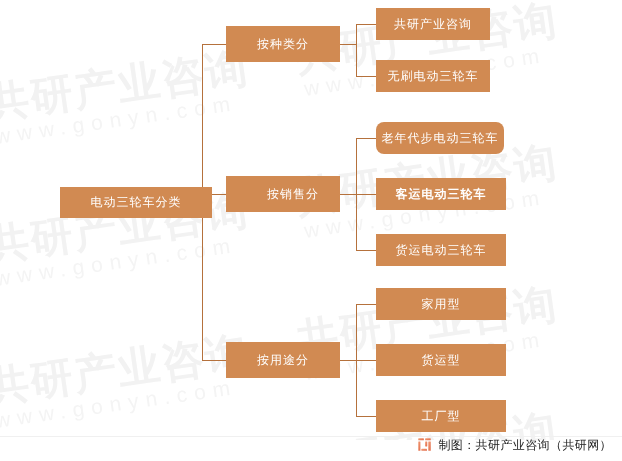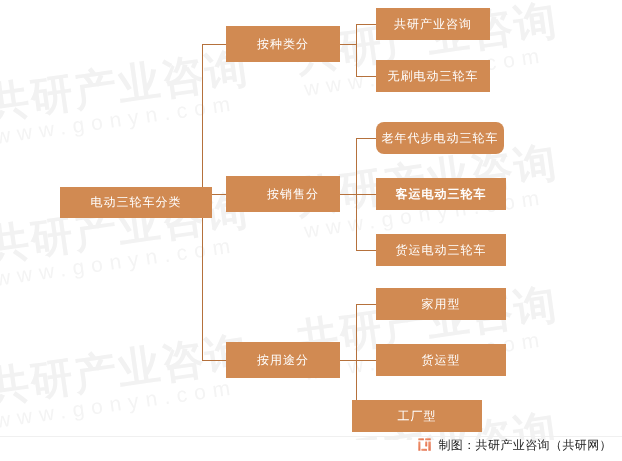--- a/index.html
+++ b/index.html
@@ -166,21 +166,21 @@
 
   <div class="node leaf" style="left:376px; top:8px;   width:114px; height:32px;">共研产业咨询</div>
   <div class="node leaf" style="left:376px; top:60px;  width:114px; height:32px;">无刷电动三轮车</div>
 
   <div class="node leaf" style="left:376px; top:122px; width:128px; height:32px;border-radius:8px;">老年代步电动三轮车</div>
   <div class="node leaf" style="left:376px; top:178px; width:130px; height:32px;font-weight:bold;">客运电动三轮车</div>
   <div class="node leaf" style="left:376px; top:234px; width:130px; height:32px;">货运电动三轮车</div>
 
   <div class="node leaf" style="left:376px; top:344px; width:130px; height:32px;">货运型</div>
   <div class="node leaf" style="left:376px; top:288px; width:130px; height:32px;">家用型</div>
-  <div class="node leaf" style="left:352px; top:400px; width:130px; height:32px;">工厂型</div>
+  <div class="node leaf" style="left:376px; top:400px; width:130px; height:32px;">工厂型</div>
 
   <div class="footer-sep"></div>
   <div class="footer">
     <svg class="footer-logo" viewBox="0 0 24 24">
       <defs>
         <linearGradient id="lg" x1="0" y1="0" x2="1" y2="1">
           <stop offset="0%" stop-color="#f4a07a"></stop>
           <stop offset="100%" stop-color="#e06a4a"></stop>
         </linearGradient>
       </defs>

